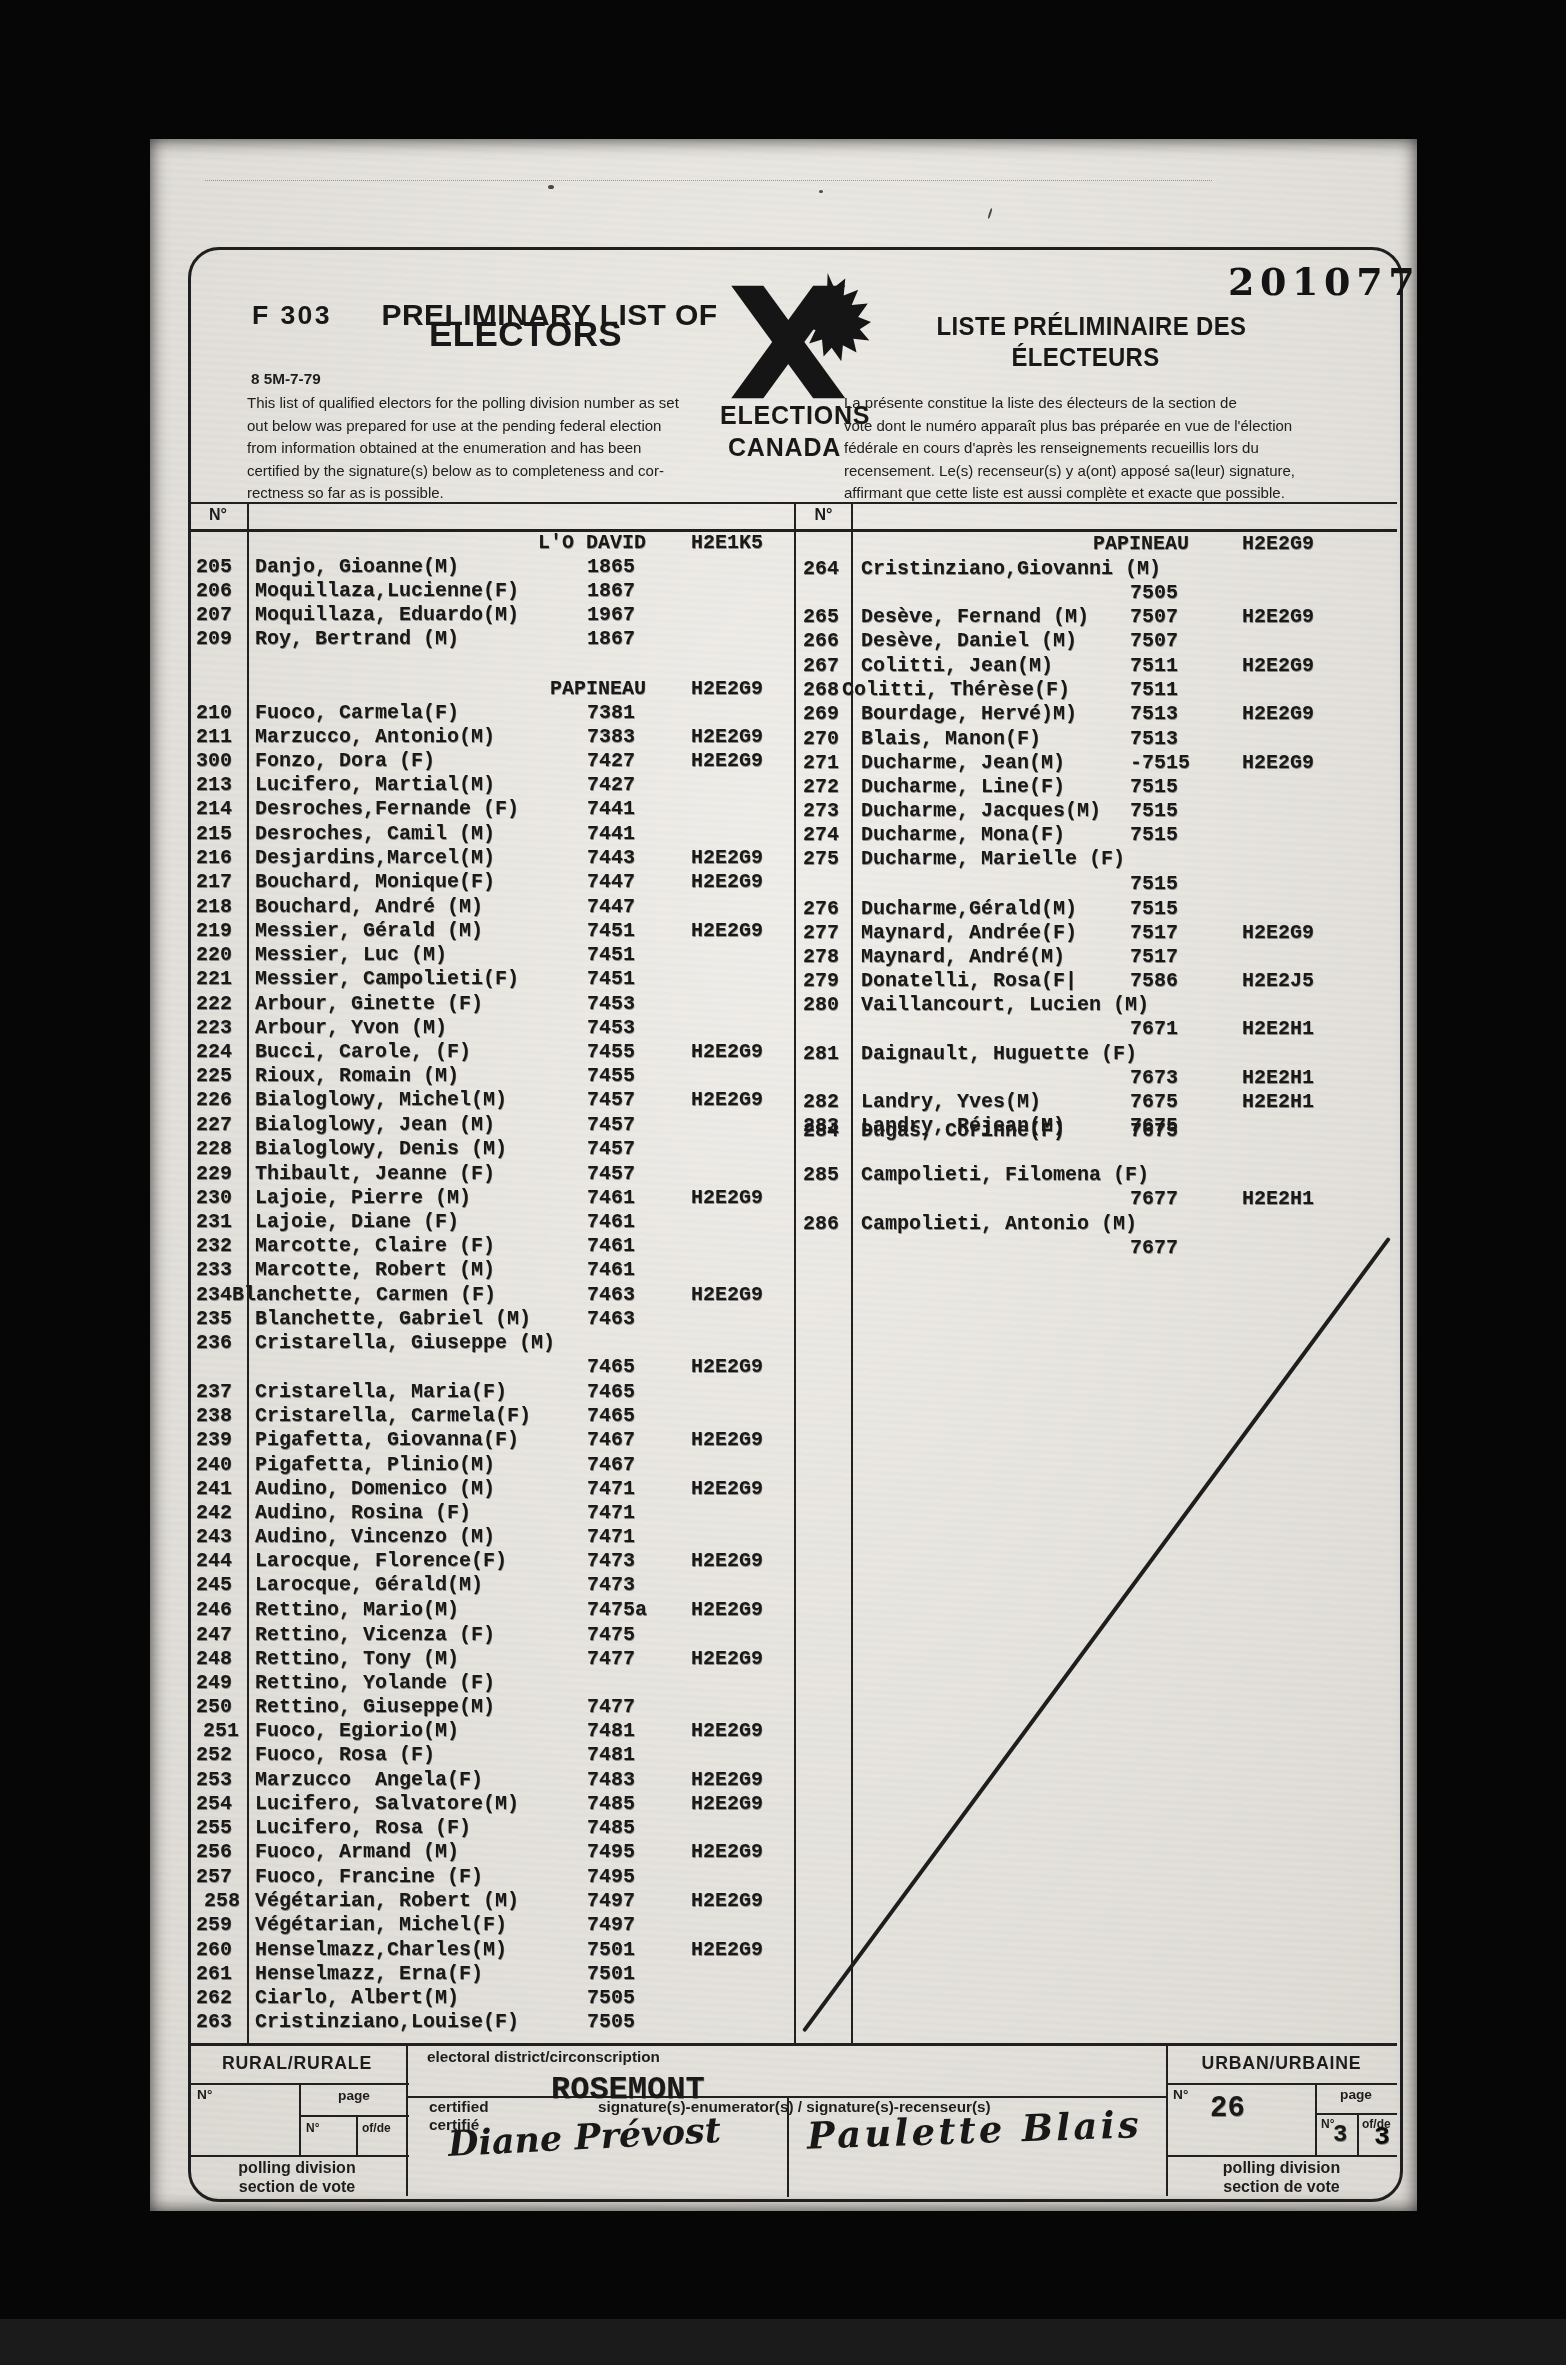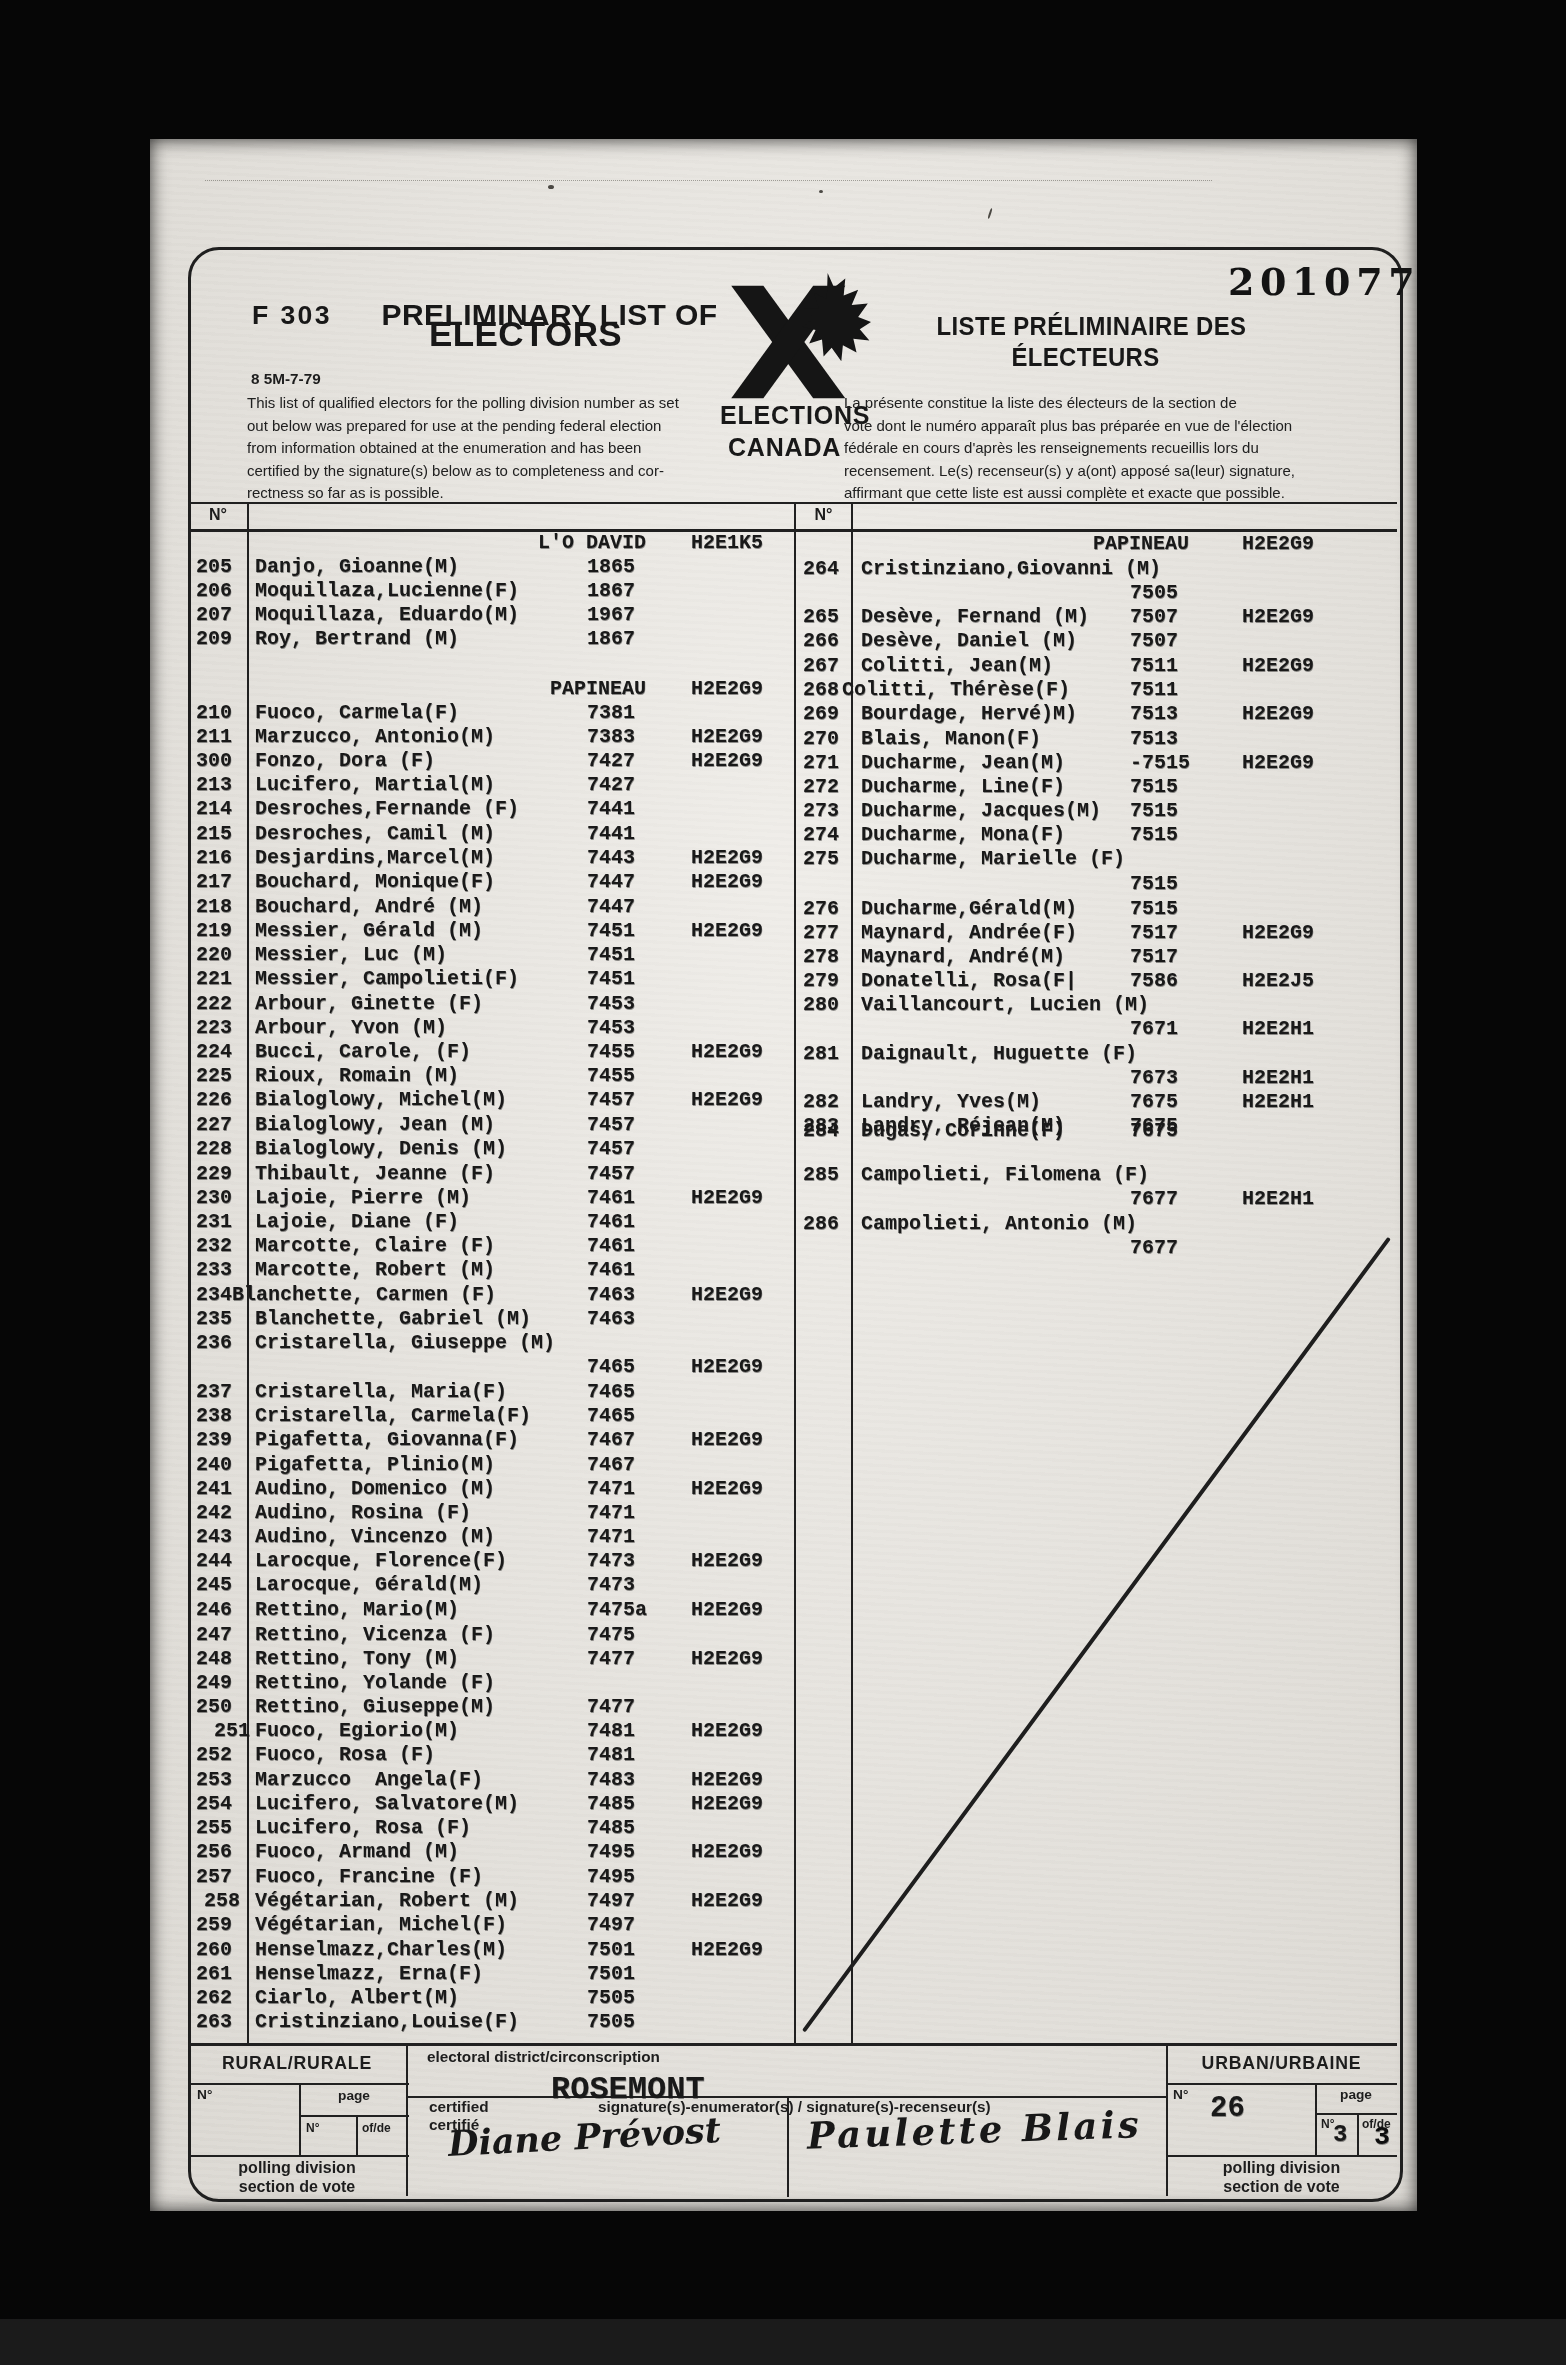--- a/index.html
+++ b/index.html
@@ -336,21 +336,21 @@
       <div class="trow" style="top: 1672px;">
         <span class="mono" style="left: 196px;">249</span>
         <span class="mono" style="left: 255px;">Rettino, Yolande (F)</span>
       </div>
       <div class="trow" style="top: 1696px;">
         <span class="mono" style="left: 196px;">250</span>
         <span class="mono" style="left: 255px;">Rettino, Giuseppe(M)</span>
         <span class="mono" style="left: 587px;">7477</span>
       </div>
       <div class="trow" style="top: 1720px;">
-        <span class="mono" style="left: 214px;">251</span>
+        <span class="mono" style="left: 203px;">251</span>
         <span class="mono" style="left: 255px;">Fuoco, Egiorio(M)</span>
         <span class="mono" style="left: 587px;">7481</span>
         <span class="mono" style="left: 691px;">H2E2G9</span>
       </div>
       <div class="trow" style="top: 1744px;">
         <span class="mono" style="left: 196px;">252</span>
         <span class="mono" style="left: 255px;">Fuoco, Rosa (F)</span>
         <span class="mono" style="left: 587px;">7481</span>
       </div>
       <div class="trow" style="top: 1769px;">

